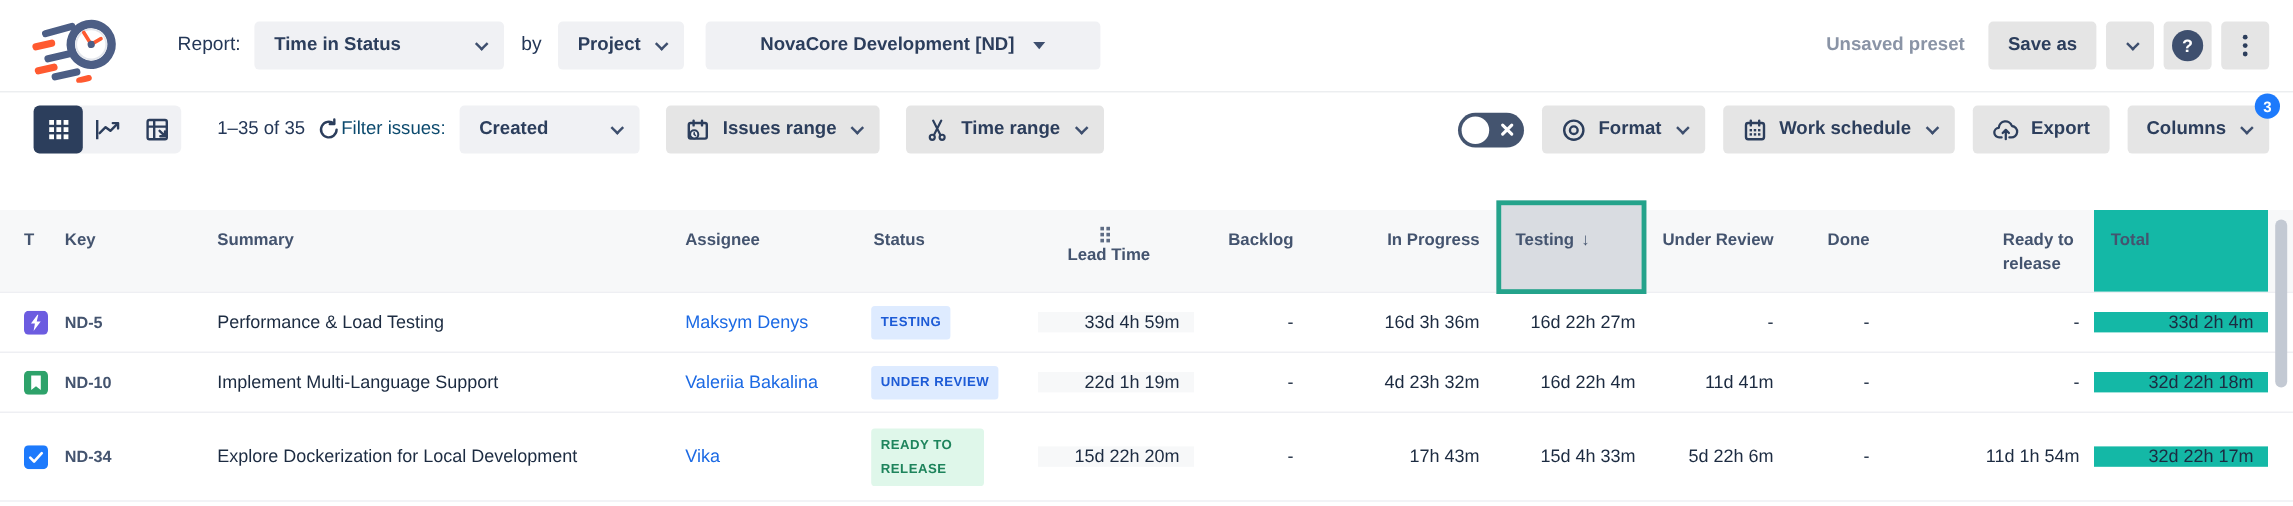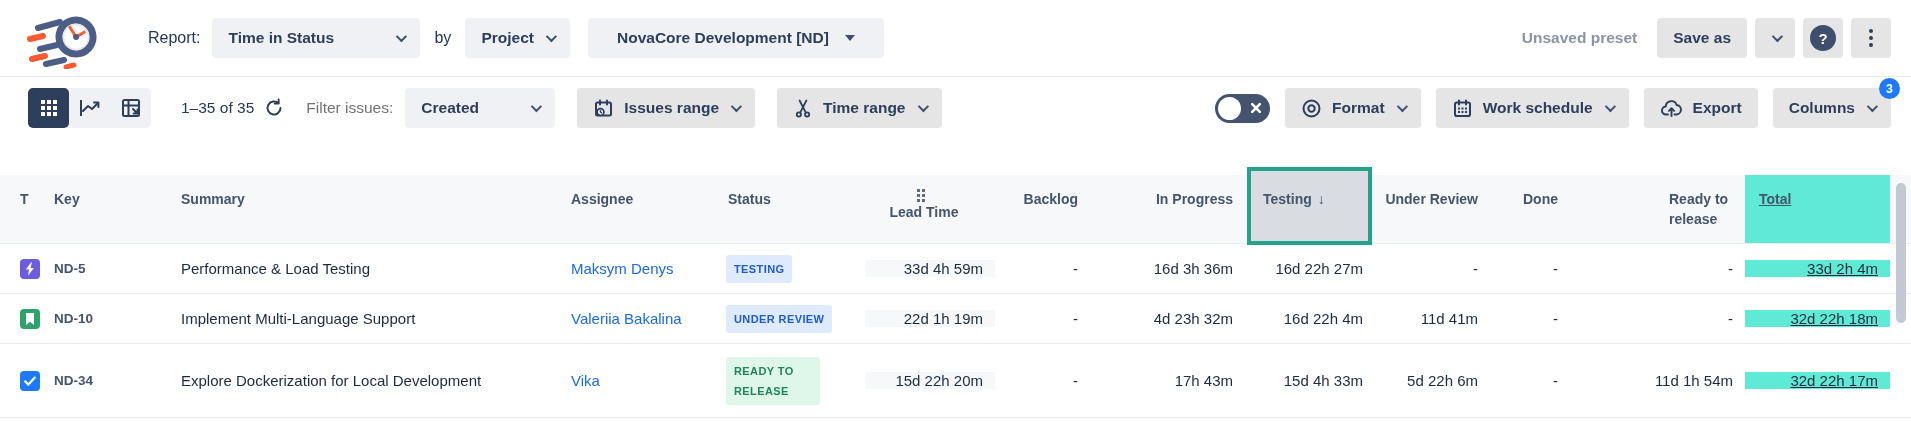--- a/index.html
+++ b/index.html
@@ -33,41 +33,41 @@
 
   
   .toolbar { display:flex; align-items:center; margin-top:11px; height:40px; padding:0 20px 0 28px; }
   .views { display:flex; background:#F0F1F4; border-radius:5px; }
   .viewbtn { width:41px; height:40px; border:none; background:transparent; border-radius:5px;
     display:flex; align-items:center; justify-content:center; cursor:pointer; }
   .viewbtn.sel { background:#2C3E5C; }
   .pag { margin-left:30px; font-size:15.5px; color:#243757; }
   .pag b { font-weight:400; }
   .refresh { margin-left:10px; background:none; border:none; cursor:pointer; display:flex; align-items:center; }
-  .filter-label { margin-left:22px; font-size:15.5px; color:#737373; }
+  .filter-label { font-size:15.5px; color:#0c4a6e; }
   .toolbar .dd.created { margin-left:12px; width:150px; justify-content:space-between; }
   .toolbar .btn.rangebtn { margin-left:22px; }
   .right-group { margin-left:auto; display:flex; align-items:center; gap:15px; }
   .toggle { width:55px; height:29px; border-radius:15px; background:#44546F; position:relative;
     border:none; cursor:pointer; flex:0 0 auto; }
   .toggle .knob { position:absolute; left:3px; top:3px; width:23px; height:23px; border-radius:50%; background:#fff; }
   .toggle .xmark { position:absolute; right:8px; top:8px; }
   .colbtn-wrap { position:relative; }
   .count-badge { position:absolute; top:-10px; right:-9px; width:21px; height:21px; border-radius:50%;
     background:#1D7AFC; color:#fff; font-size:12.5px; font-weight:700;
     display:flex; align-items:center; justify-content:center; }
 
   
   .table-wrap { position:relative; margin-top:47px; width:1911px; }
   .grid { display:grid;
     grid-template-columns:50px 95px 415px 160px 145px 130px 95px 155px 130px 115px 80px 175px 145px 21px; }
   .thead { background:#F7F8F9; height:68px; }
   .th { font-size:14px; font-weight:700; color:#44546F; padding-top:14px; line-height:20px; }
   .th.right, .td.num { text-align:right; padding-right:12px; }
-  .th.c-total, .td.c-total { background:#5eead4;text-decoration:underline; }
+  .th.c-total, .td.c-total { background:#14b8a6; }
   .th.c-total { padding-left:14px; }
   .th.c-status { padding-left:8px; }
   .th.c-assignee { padding-left:11px; }
   .th.c-summary { padding-left:36px; }
   .th.c-key { padding-left:4px; }
   .th.c-type { padding-left:20px; }
   .th.c-testing { position:relative; padding-left:18px; }
   .th.c-testing::before { content:""; position:absolute; left:2px; right:3px; top:-8px; bottom:-2px;
     background:#D9DCE1; border:4px solid #24A38B; z-index:0; }
   .th.c-testing .cellc { position:relative; z-index:1; }
@@ -128,21 +128,21 @@
     <i class="chev"></i>
   </button>
   <span class="gap14"></span>
   <span class="plain-label">by</span>
   <span class="gap14"></span>
   <button class="dd">
     <span>Project</span>
     <i class="chev"></i>
   </button>
   <span class="gap18"></span>
-  <button class="dd" style="width:296px; justify-content:center; gap:16px;">
+  <button class="dd" style="width:329px; justify-content:center; gap:16px;">
     <span>NovaCore Development [ND]</span>
     <i class="tri"></i>
   </button>
 
   <div class="spacer"></div>
 
   <span class="preset">Unsaved preset</span>
   <button class="btn">
     <span>Save as</span>
   </button>

